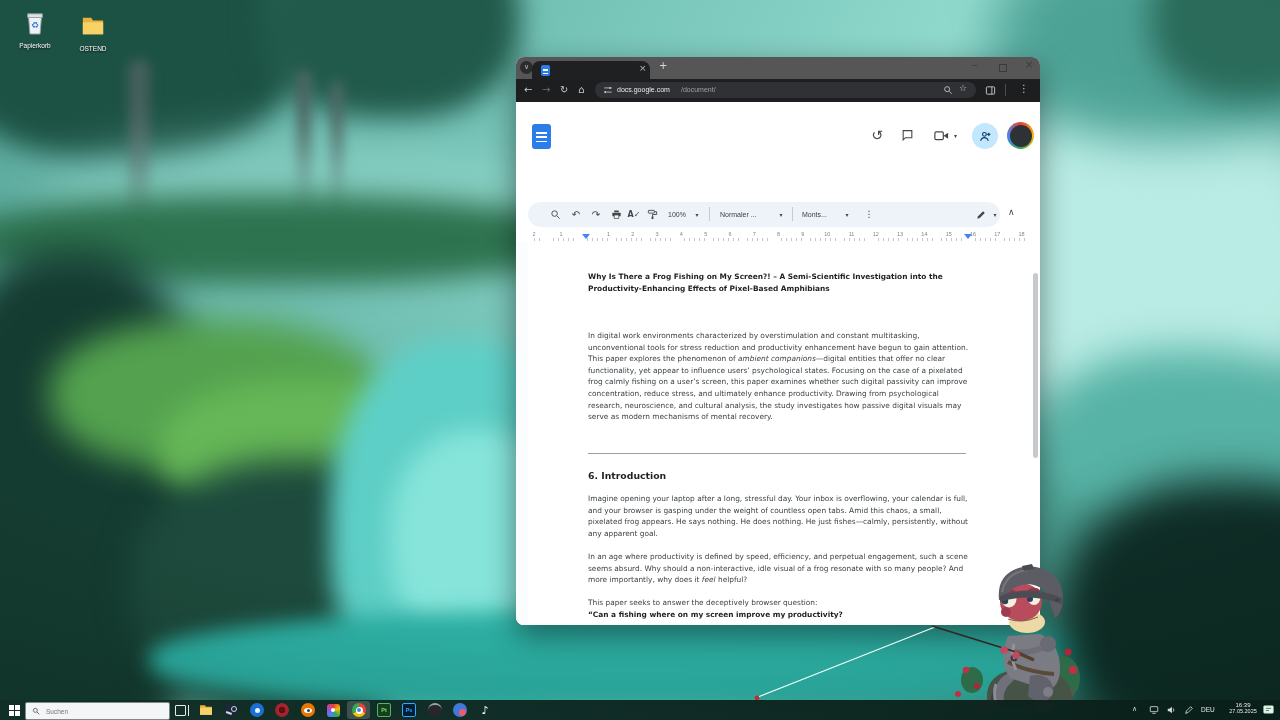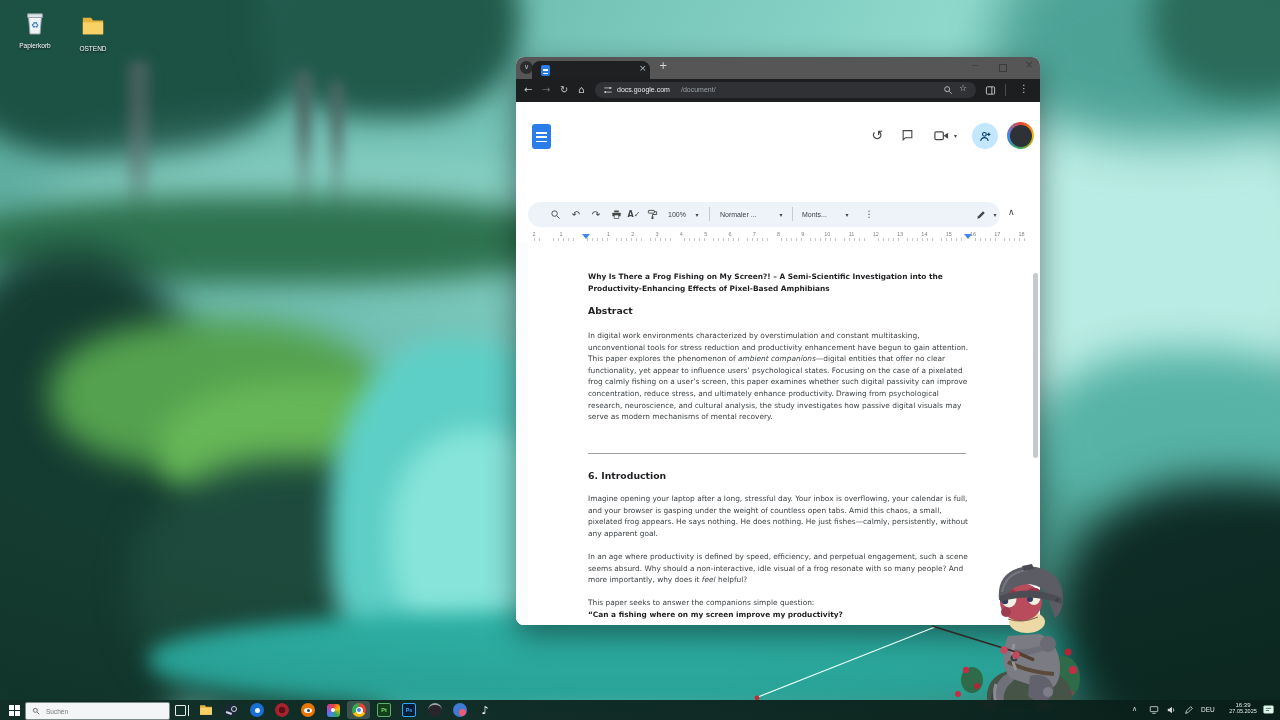--- a/index.html
+++ b/index.html
@@ -227,28 +227,27 @@
           <span class="rnum" style="left: 481.3px;">17</span>
           <span class="rnum" style="left: 505.6px;">18</span>
         </div>
       <span class="rmark" style="left:66px;top:4px;"></span>
       <span class="rmark" style="left:448px;top:4px;"></span>
     </div>
 
     <div id="canvas">
       <div id="page"></div>
       <div class="doc-t doc-b" style="top:29px;">Why Is There a Frog Fishing on My Screen?! – A Semi-Scientific Investigation into the Productivity-Enhancing Effects of Pixel-Based Amphibians</div>
-      <div class="doc-t doc-b" style="top:63px;font-size:9.3px;">Abstract</div>
       <div class="doc-t" style="top:88px;"><span>In digital work environments characterized by overstimulation and constant multitasking, unconventional tools for stress reduction and productivity enhancement have begun to gain attention. This paper explores the phenomenon of </span><span style="font-style: italic;">ambient companions</span><span>—digital entities that offer no clear functionality, yet appear to influence users’ psychological states. Focusing on the case of a pixelated frog calmly fishing on a user’s screen, this paper examines whether such digital passivity can improve concentration, reduce stress, and ultimately enhance productivity. Drawing from psychological research, neuroscience, and cultural analysis, the study investigates how passive digital visuals may serve as modern mechanisms of mental recovery.</span></div>
       <div class="abs" style="left:72px;top:211px;width:378px;height:1px;background:#9aa0a6;"></div>
       <div class="doc-t doc-b" style="top:228px;font-size:9.3px;">6. Introduction</div>
       <div class="doc-t" style="top:309px;"><span>In an age where productivity is defined by speed, efficiency, and perpetual engagement, such a scene seems absurd. Why should a non-interactive, idle visual of a frog resonate with so many people? And more importantly, why does it </span><span style="font-style: italic;">feel</span><span> helpful?</span></div>
       <div class="doc-t" style="top:251px;">Imagine opening your laptop after a long, stressful day. Your inbox is overflowing, your calendar is full, and your browser is gasping under the weight of countless open tabs. Amid this chaos, a small, pixelated frog appears. He says nothing. He does nothing. He just fishes—calmly, persistently, without any apparent goal.</div>
       <div class="doc-t" style="top:355px;">
-        <span>This paper seeks to answer the companions simple question:</span><br>
+        <span>This paper seeks to answer the deceptively browser question:</span><br>
         <span class="doc-b">“Can a fishing where on my screen improve my productivity?</span>
       </div>
     </div>
     <div id="vscroll"></div>
 
   </div>
 </div>
 
 <svg id="frogscene" viewBox="700 555 380 165">
   <path d="M935,627 L758,697" stroke="#ecfffb" stroke-width="1.1" fill="none"></path>

